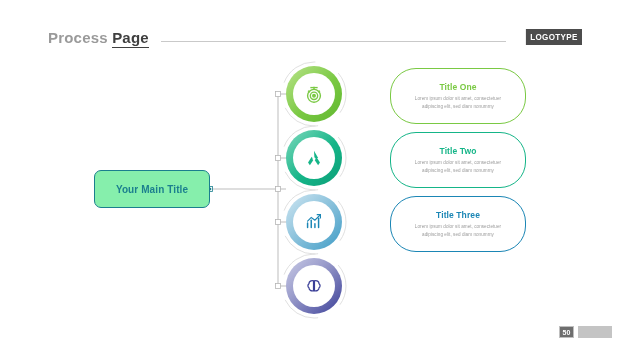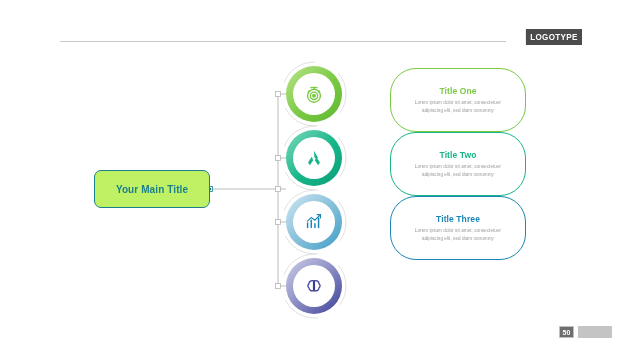--- a/index.html
+++ b/index.html
@@ -65,21 +65,21 @@
     left: 94px;
     top: 170px;
     width: 116px;
     height: 38px;
     border: 1.6px solid #1b7f8e;
     border-radius: 7px;
     display: flex;
     align-items: center;
     justify-content: center;
     box-sizing: border-box;
-    background: #bef264;
+    background: #86efac;
   }
   .main-box-label {
     font-size: 10px;
     font-weight: bold;
     color: #1b7f8e;
     letter-spacing: 0.1px;
   }
 
   
   .connectors {
@@ -137,21 +137,21 @@
     height: 22px;
     display: block;
   }
 
   
   .card {
     position: absolute;
     left: 104px;
     top: 2px;
     width: 136px;
-    height: 64px;
+    height: 56px;
     border-radius: 26px;
     box-sizing: border-box;
     background: #ffffff;
     display: flex;
     flex-direction: column;
     align-items: center;
     justify-content: center;
     padding: 0 14px;
   }
   .card-title {
@@ -195,20 +195,23 @@
     height: 12px;
     background: #c4c4c4;
   }
 </style>
 </head>
 <body>
 
 <div class="slide">
 
   <div class="header">
+    <div class="header-title">
+      <span>Process </span><span class="strong">Page</span>
+    </div>
     <div class="header-rule"></div>
     <div class="logotype">LOGOTYPE</div>
   </div>
 
   <svg class="connectors" viewBox="0 0 626 352">
 
     <line x1="210" y1="189" x2="286" y2="189" stroke="#b6b6b6" stroke-width="0.9"></line>
 
     <line x1="278" y1="94" x2="278" y2="286" stroke="#b6b6b6" stroke-width="0.9"></line>
 

